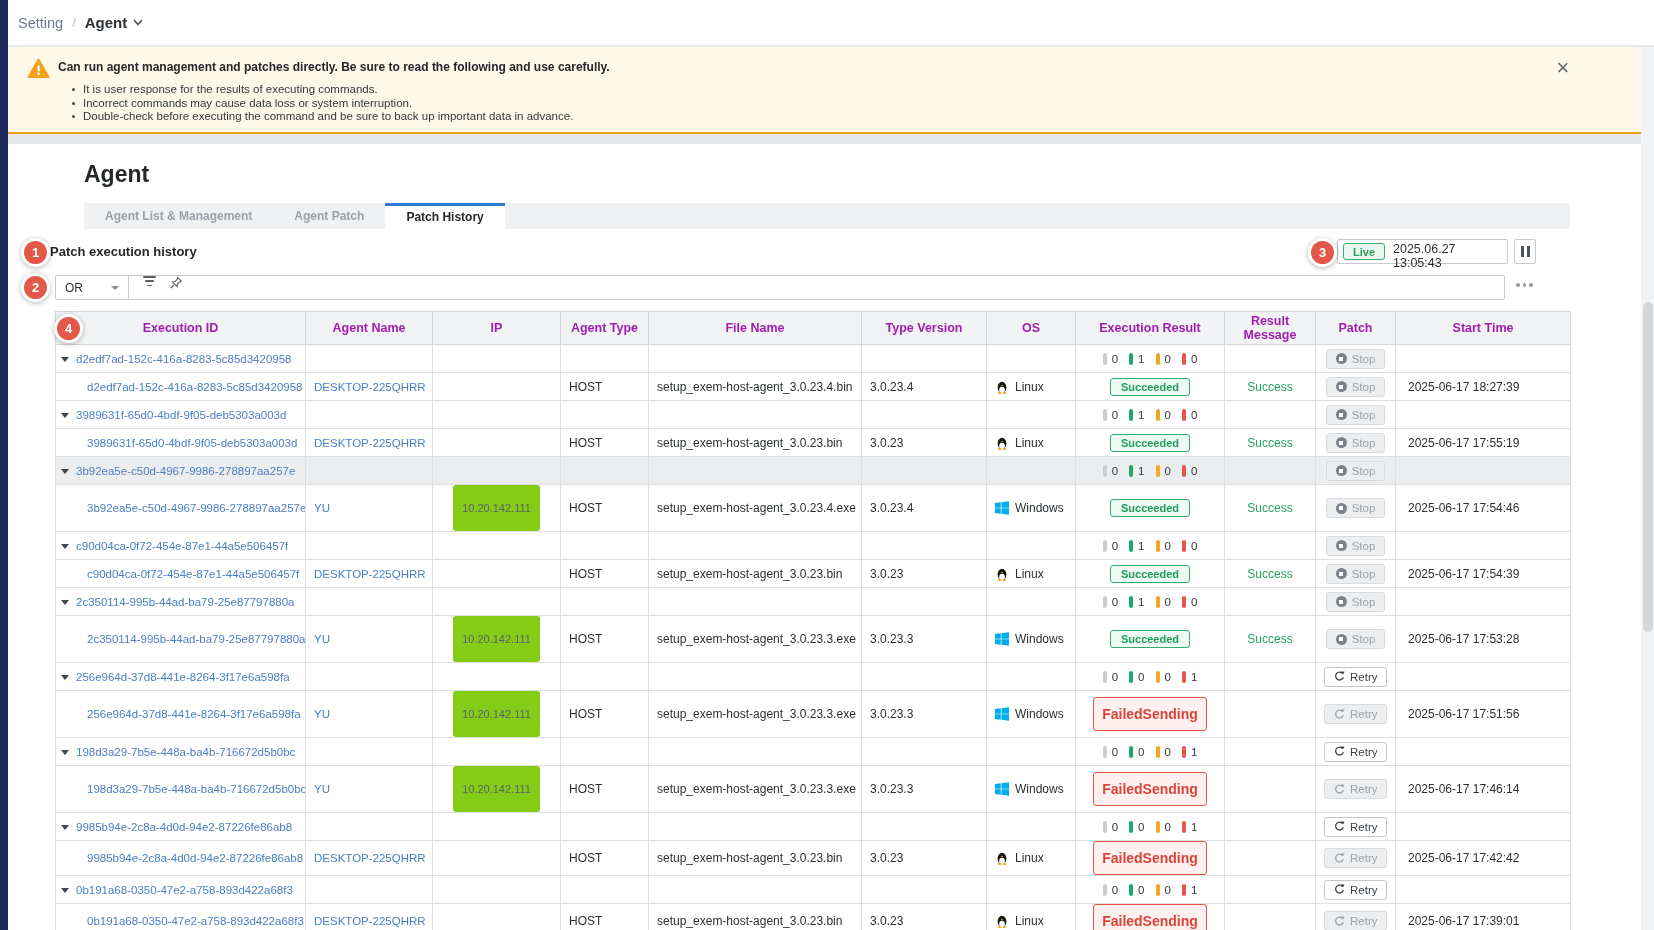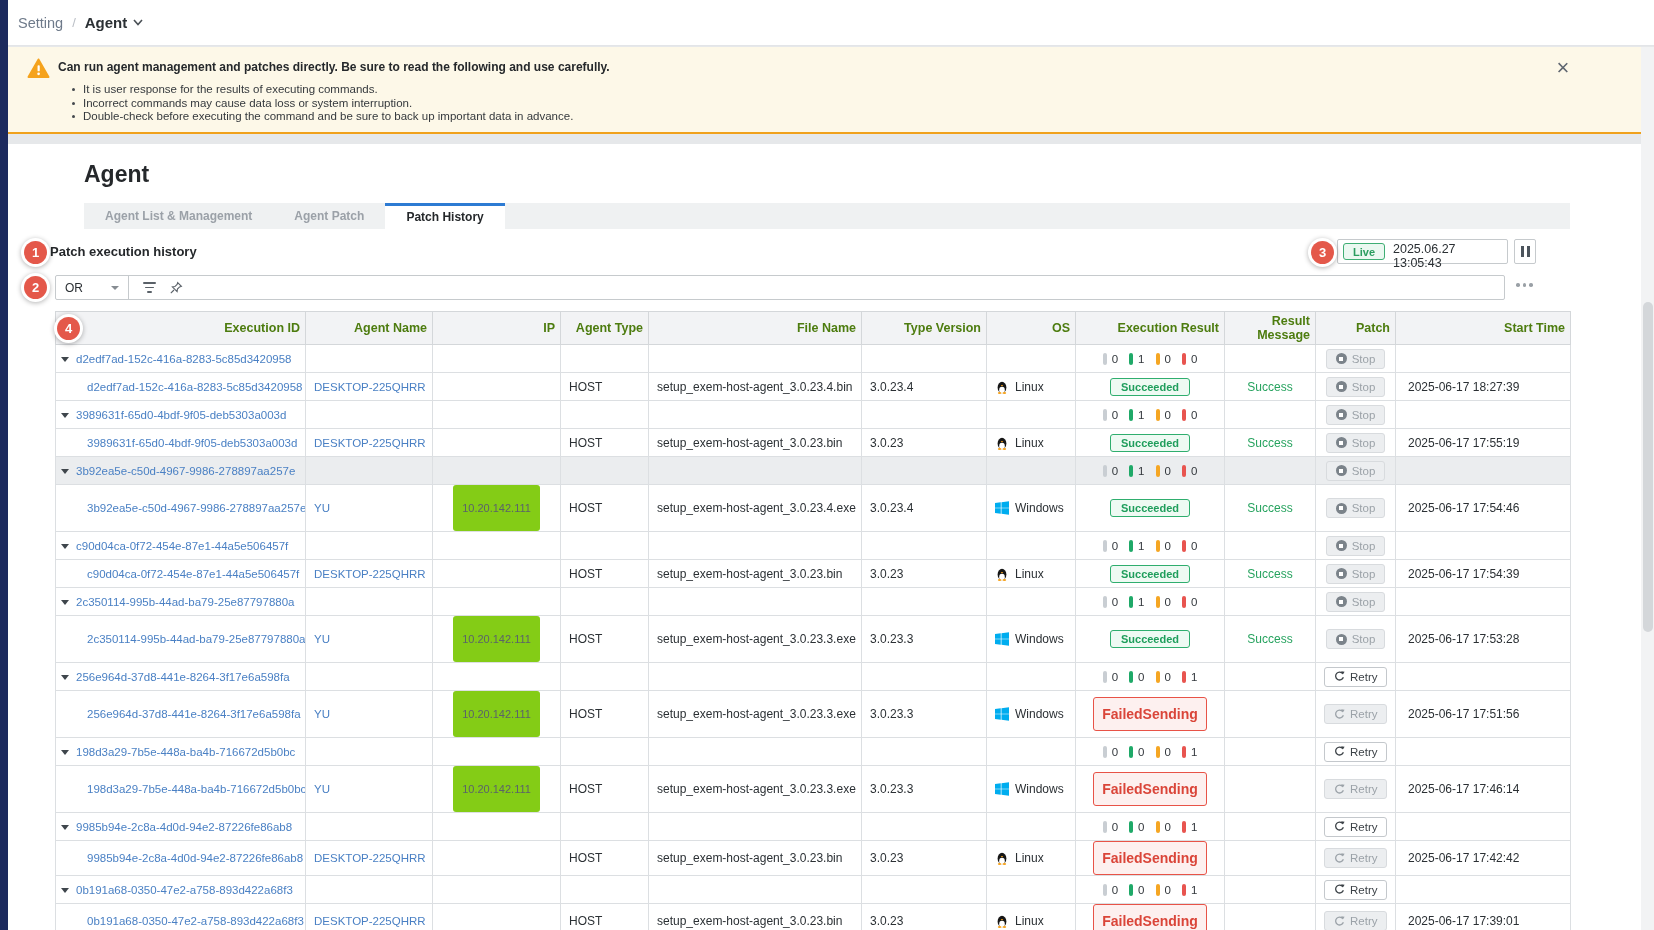--- a/index.html
+++ b/index.html
@@ -45,36 +45,36 @@
   .livebox { position:absolute; left:1329px; top:95px; width:171px; height:25px; background:#fff;
     border:1px solid #c6cacd; border-radius:2px; display:flex; align-items:center; padding-left:5px; gap:8px; }
   .chip-live { border:1px solid #3fae74; background:#ebf8f1; color:#2a9d5f; font-size:11px; font-weight:bold;
     padding:1.5px 9px; border-radius:3px; }
   .live-time { font-size:12.5px; color:#2b3034;margin-top:8px; }
   .pausebox { position:absolute; left:1506px; top:95px; width:22px; height:25px; background:#fff;
     border:1px solid #c6cacd; border-radius:2px; display:flex; align-items:center; justify-content:center; gap:3px; cursor:pointer; }
   .pbar { width:3px; height:11px; background:#4c545c; display:inline-block; }
   
   .filterbar { position:absolute; left:47px; top:131px; width:1450px; height:25px; background:#fff;
-    border:1px solid #c6cacd; border-radius:2px; display:flex; align-items:center; }
+    border:1px solid #c6cacd; border-radius:2px; display:flex; align-items:flex-start; }
   .or-box { width:73px; height:100%; border-right:1px solid #c6cacd; display:flex; align-items:center;
     justify-content:space-between; padding:0 9px; cursor:pointer; }
   .or-box .lbl { font-size:12px; color:#2b3034; }
   .caret { width:0; height:0; border-left:4px solid transparent; border-right:4px solid transparent; border-top:4px solid #868c92; }
   .flt-ic { margin-left:14px; display:flex; flex-direction:column; align-items:center; gap:2.5px; cursor:pointer; }
   .flt-ic i { display:block; height:1.8px; background:#5a6168; border-radius:1px; }
   .flt-ic i:nth-child(1){ width:13px; } .flt-ic i:nth-child(2){ width:9px; } .flt-ic i:nth-child(3){ width:5px; }
   .pin-ic { margin-left:13px; cursor:pointer; width:14px; height:14px; }
   .more-dots { position:absolute; left:1508px; top:139px; display:flex; gap:3px; cursor:pointer; }
   .more-dots b { width:3.5px; height:3.5px; border-radius:50%; background:#9aa0a6; }
   
   .tablewrap { position:absolute; left:47px; top:167px; width:1515px; }
   table.grid { border-collapse:collapse; table-layout:fixed; width:1515px; background:#fff; }
-  .grid th { background:#f2f3f5; border:1px solid #d4d7da; font-size:12.5px; font-weight:bold; color:#4d7c0f;
-    height:32px; padding:2px 5px; text-align:right; line-height:14px; }
+  .grid th { background:#f2f3f5; border:1px solid #d4d7da; font-size:12.5px; font-weight:bold; color:#a21caf;
+    height:32px; padding:2px 5px; text-align:center; line-height:14px; }
   .grid td { border:1px solid #dcdfe2; height:28px; padding:0 8px; font-size:12px; color:#2b3034;
     white-space:nowrap; overflow:hidden; }
   .grid tr.hl td { background:#ebedef; }
   .grid td.c { text-align:center; }
   .lnk { color:#4a80c4; text-decoration:none; cursor:pointer; font-size:11.5px; }
   td.cell-id { font-size:11.5px; }
   td.cell-id.group { padding-left:5px; }
   td.cell-id.child { padding-left:31px; }
   .tri { display:inline-block; width:0; height:0; border-left:4.5px solid transparent; border-right:4.5px solid transparent;
     border-top:5.5px solid #3f464c; margin-right:7px; cursor:pointer; vertical-align:1px; }

